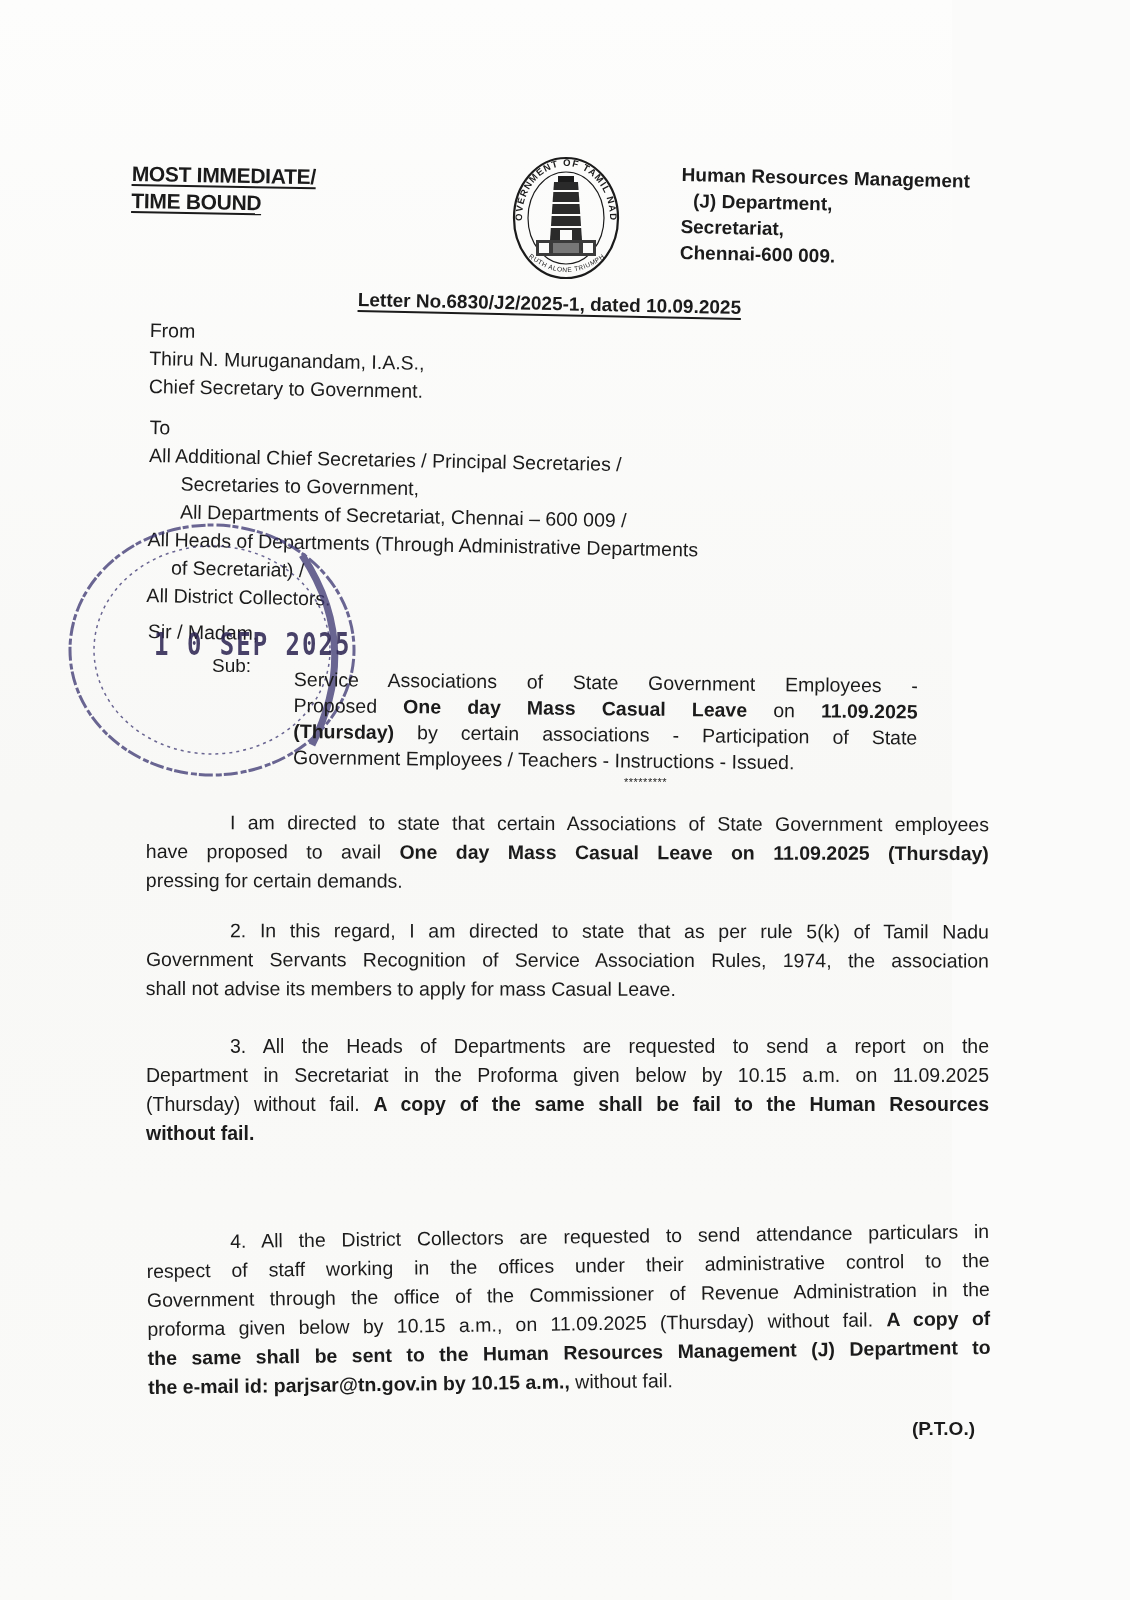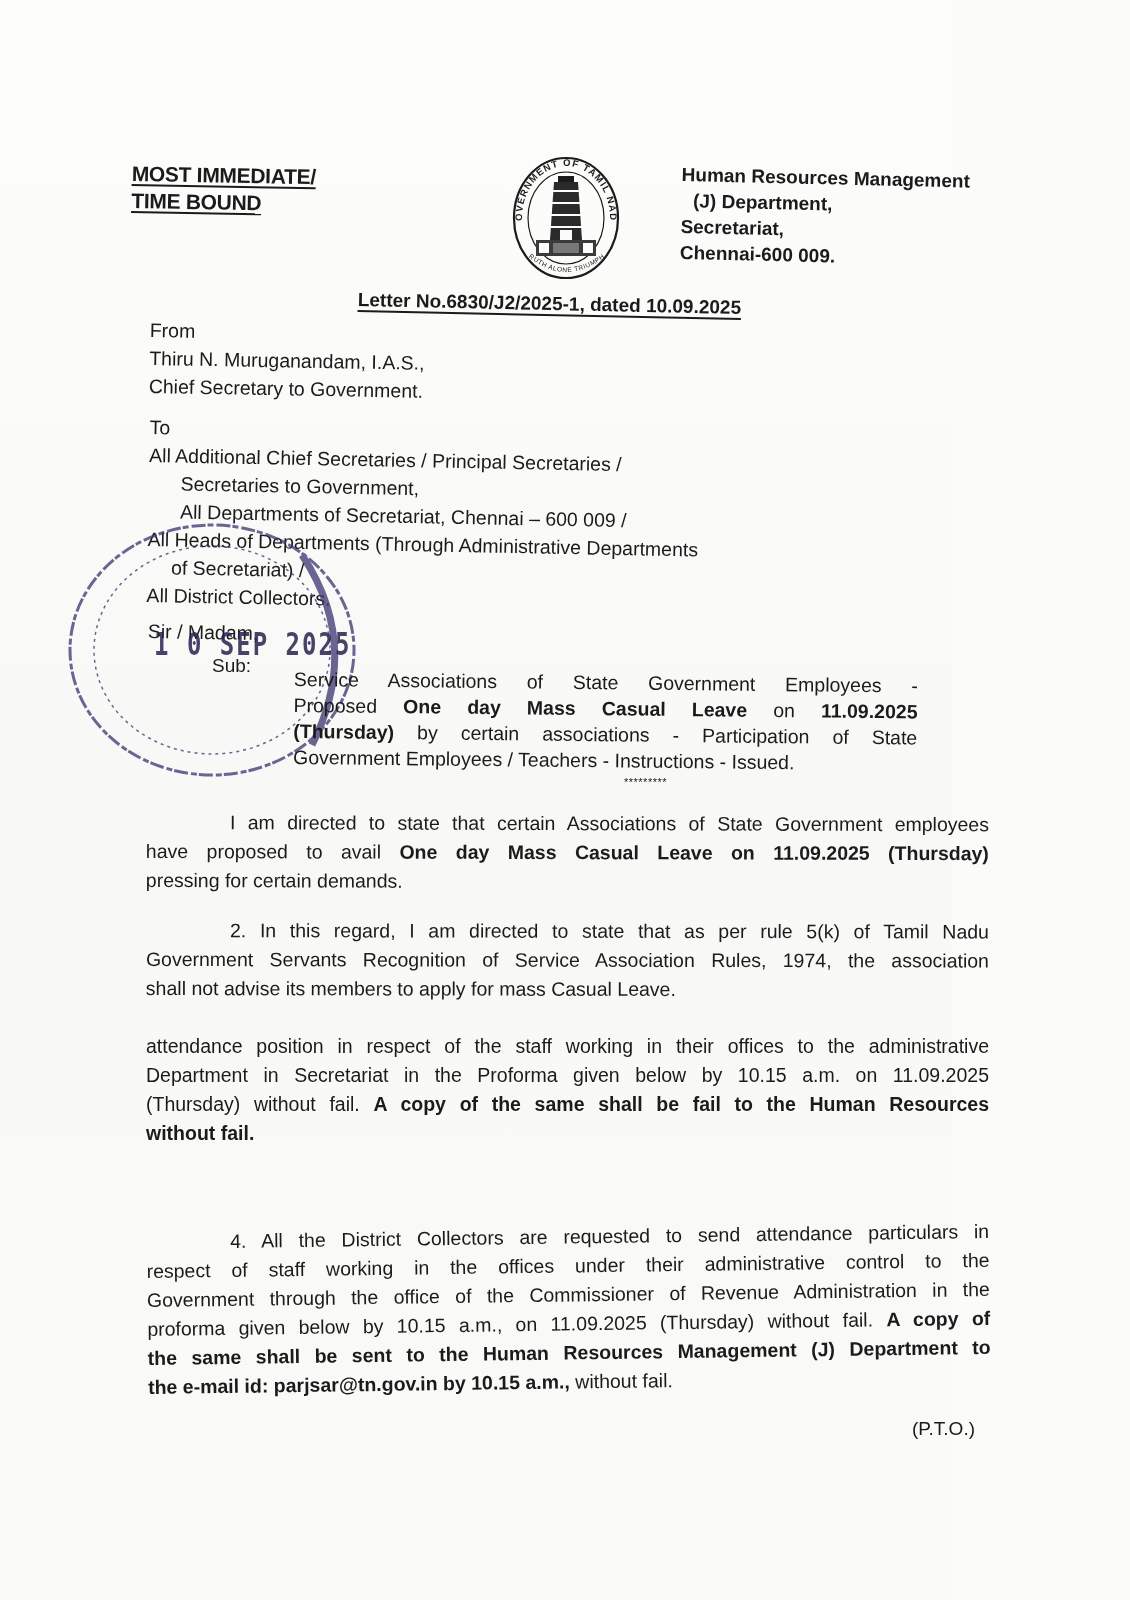--- a/index.html
+++ b/index.html
@@ -47,21 +47,21 @@
   .subject .line.last { text-align-last: left; }
   .stars { left: 624px; top: 776px; font-size: 11px; letter-spacing: 0.5px; }
   .para {
     left: 146px; width: 843px; font-size: 19.5px; line-height: 29px;
     transform-origin: left top;
   }
   .para .line { display: block; white-space: nowrap; text-align: justify; text-align-last: justify; }
   .para .line.last { text-align-last: left; }
   .para .first { padding-left: 84px; }
   b { font-weight: bold; }
-  .pto { left: 912px; top: 1415px; font-size: 19px; }
+  .pto { left: 912px; top: 1415px; font-size: 19px; font-weight: bold; }
   .stamp { left: 62px; top: 495px; width: 320px; height: 300px; pointer-events: none; }
   .datestamp {
     left: 154px; top: 625px; font-family: "DejaVu Sans Mono", monospace; font-weight: bold;
     font-size: 24px; color: #2a2250; letter-spacing: 2px; transform: scaleY(1.35); transform-origin: left top;
     opacity: 0.85;
   }
 </style>
 </head>
 <body>
 
@@ -151,21 +151,21 @@
       <span class="line first">I am directed to state that certain Associations of State Government employees</span>
       <span class="line">have proposed to avail <b>One day Mass Casual Leave on 11.09.2025 (Thursday)</b></span>
       <span class="line last">pressing for certain demands.</span>
     </div>
   <div class="abs para" id="para-1" style="top:916px; transform:rotate(0.1deg);">
       <span class="line first">2. In this regard, I am directed to state that as per rule 5(k) of Tamil Nadu</span>
       <span class="line">Government Servants Recognition of Service Association Rules, 1974, the association</span>
       <span class="line last">shall not advise its members to apply for mass Casual Leave.</span>
     </div>
   <div class="abs para" id="para-2" style="top:1032px; transform:rotate(0deg);">
-      <span class="line">attendance position in respect of the staff working in their offices to the administrative</span>
+      <span class="line first">3. All the Heads of Departments are requested to send a report on the</span>
       <span class="line">Department in Secretariat in the Proforma given below by 10.15 a.m. on 11.09.2025</span>
       <span class="line">(Thursday) without fail. <b>A copy of the same shall be fail to the Human Resources</b></span>
       <span class="line last"><b>without fail.</b></span>
     </div>
   <div class="abs para" id="para-3" style="top:1228px; transform:rotate(-0.75deg);">
       <span class="line first">4.  All the District Collectors are requested to send attendance particulars in</span>
       <span class="line">respect of staff working in the offices under their administrative control to the</span>
       <span class="line">Government through the office of the Commissioner of Revenue Administration in the</span>
       <span class="line">proforma given below by 10.15 a.m., on 11.09.2025 (Thursday) without fail. <b>A copy of</b></span>
       <span class="line"><b>the same shall be sent to the Human Resources Management (J) Department to</b></span>

